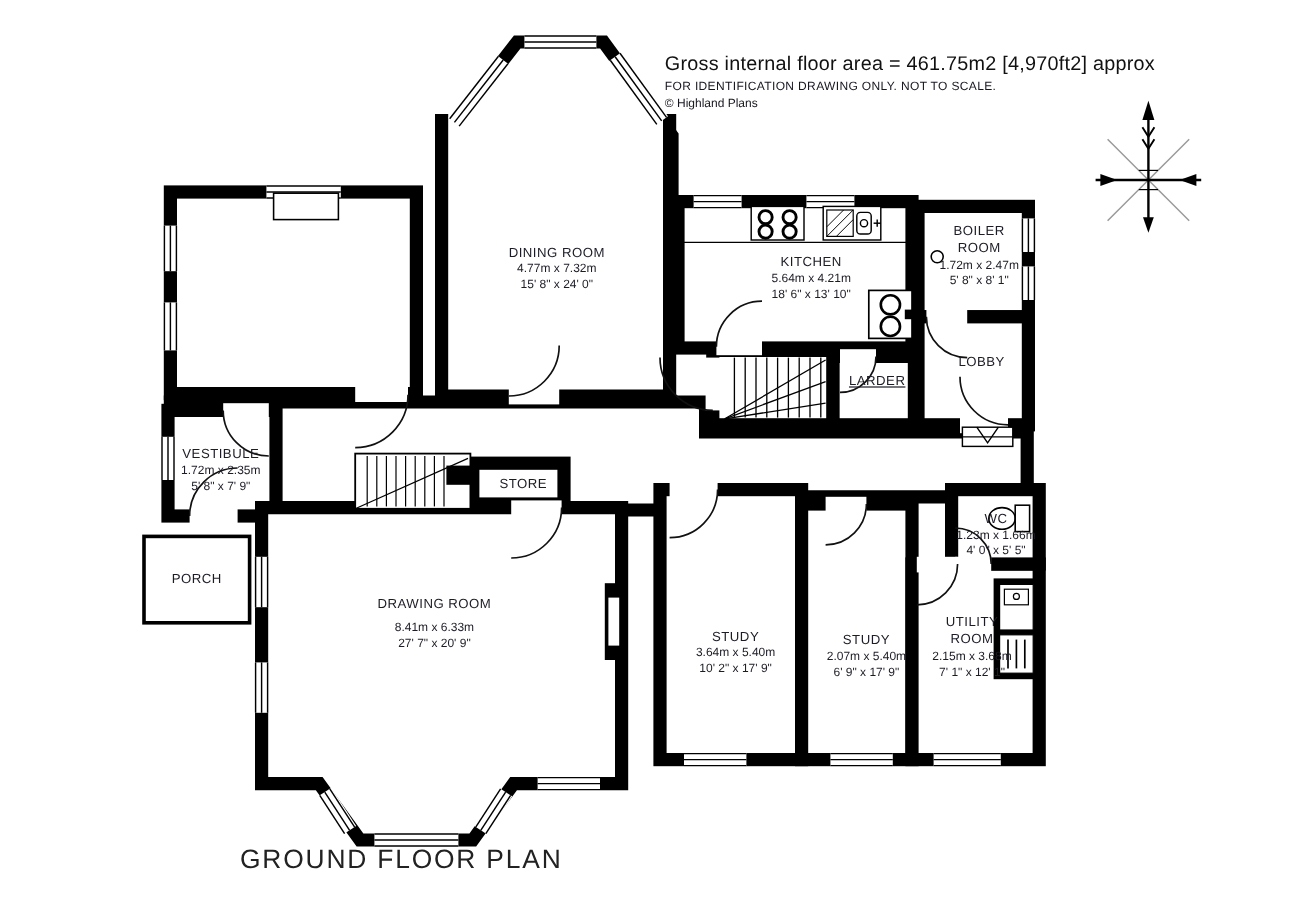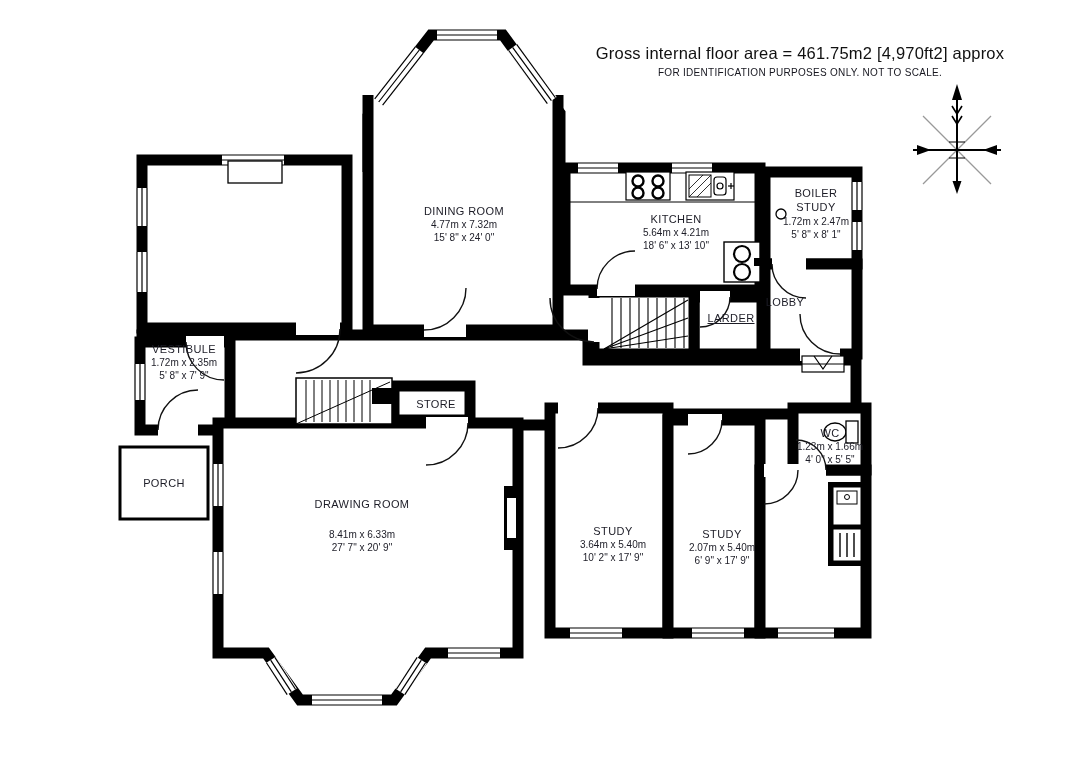--- a/index.html
+++ b/index.html
@@ -1,19 +1,19 @@
 <!DOCTYPE html>
 <html><head>
 <meta charset="utf-8">
 <style>
   html,body{margin:0;padding:0;background:#ffffff;}
   #stage{position:relative;width:1085px;height:765px;background:#ffffff;overflow:hidden;
          font-family:"Liberation Sans","DejaVu Sans",sans-serif;color:#1c1c26;}
   svg{position:absolute;left:0;top:0;}
-  .hdr{position:absolute;left:554px;top:44px;width:492px;text-align:center;}
+  .hdr{position:absolute;left:554px;top:44px;width:492px;}
   .hdr .area{font-size:16.5px;color:#111;letter-spacing:0.2px;}
   .hdr .disc{font-size:10px;margin-top:4px;letter-spacing:0.3px;color:#16161f;}
   .hdr .copy{font-size:10px;margin-top:3px;color:#16161f;}
   .plan-title{position:absolute;left:200px;top:703px;font-size:22px;letter-spacing:1.5px;color:#222;}
   .room-label{position:absolute;transform:translateX(-50%);text-align:center;line-height:1.3;}
   .rname{font-size:11px;letter-spacing:0.4px;color:#1c1c26;}
   .rname.wrap{max-width:58px;margin:0 auto;}
   .rdim{font-size:10px;white-space:nowrap;color:#1c1c26;}
 </style>
 </head>
@@ -302,69 +302,76 @@
       <line x1="-44" y1="0" x2="44" y2="0" stroke="#000" stroke-width="2"></line>
       <polygon points="-26,0 -40,-5 -40,5" fill="#000"></polygon>
       <polygon points="26,0 40,-5 40,5" fill="#000"></polygon>
       <line x1="-8" y1="-8" x2="8" y2="-8" stroke="#000" stroke-width="1"></line>
       <line x1="-8" y1="8" x2="8" y2="8" stroke="#000" stroke-width="1"></line>
     </g>
   </svg>
 
   <div class="hdr">
     <div class="area">Gross internal floor area = 461.75m2 [4,970ft2] approx</div>
-    <div class="disc">FOR IDENTIFICATION PURPOSES ONLY. NOT TO SCALE.</div>
+    <div class="disc">FOR IDENTIFICATION DRAWING ONLY. NOT TO SCALE.</div>
+    <div class="copy">© Highland Plans</div>
   </div>
 
   <div class="room-label" style="left:464px;top:204px;">
     <div class="rname">DINING ROOM</div>
     <div class="rdim">4.77m x 7.32m</div>
     <div class="rdim">15' 8" x 24' 0"</div>
   </div>
   <div class="room-label" style="left:676px;top:212px;">
     <div class="rname">KITCHEN</div>
     <div class="rdim">5.64m x 4.21m</div>
     <div class="rdim">18' 6" x 13' 10"</div>
   </div>
   <div class="room-label" style="left:816px;top:186px;">
-    <div class="rname wrap">BOILER STUDY</div>
+    <div class="rname wrap">BOILER ROOM</div>
     <div class="rdim">1.72m x 2.47m</div>
     <div class="rdim">5' 8" x 8' 1"</div>
   </div>
-  <div class="room-label" style="left:785px;top:295px;">
+  <div class="room-label" style="left:818px;top:295px;">
     <div class="rname">LOBBY</div>
   </div>
   <div class="room-label" style="left:731px;top:311px;text-decoration:underline;">
     <div class="rname">LARDER</div>
   </div>
-  <div class="room-label" style="left:184px;top:342px;">
+  <div class="room-label" style="left:184px;top:372px;">
     <div class="rname">VESTIBULE</div>
     <div class="rdim">1.72m x 2.35m</div>
     <div class="rdim">5' 8" x 7' 9"</div>
   </div>
   <div class="room-label" style="left:436px;top:397px;">
     <div class="rname">STORE</div>
   </div>
   <div class="room-label" style="left:164px;top:476px;">
     <div class="rname">PORCH</div>
   </div>
   <div class="room-label" style="left:362px;top:497px;">
     <div class="rname">DRAWING ROOM</div>
-    <div class="rdim" style="margin-top:17px;">8.41m x 6.33m</div>
+    <div class="rdim" style="margin-top:6px;">8.41m x 6.33m</div>
     <div class="rdim">27' 7" x 20' 9"</div>
   </div>
   <div class="room-label" style="left:613px;top:500px;margin-top:24px;">
     <div class="rname">STUDY</div>
     <div class="rdim">3.64m x 5.40m</div>
     <div class="rdim">10' 2" x 17' 9"</div>
   </div>
   <div class="room-label" style="left:722px;top:527px;">
     <div class="rname">STUDY</div>
     <div class="rdim">2.07m x 5.40m</div>
     <div class="rdim">6' 9" x 17' 9"</div>
   </div>
+  <div class="room-label" style="left:810px;top:512px;">
+    <div class="rname wrap">UTILITY ROOM</div>
+    <div class="rdim">2.15m x 3.68m</div>
+    <div class="rdim">7' 1" x 12' 1"</div>
+  </div>
   <div class="room-label" style="left:830px;top:426px;">
     <div class="rname">WC</div>
     <div class="rdim">1.23m x 1.66m</div>
     <div class="rdim">4' 0" x 5' 5"</div>
   </div>
 
+  <div class="plan-title">GROUND FLOOR PLAN</div>
 </div>
 
 </body></html>

